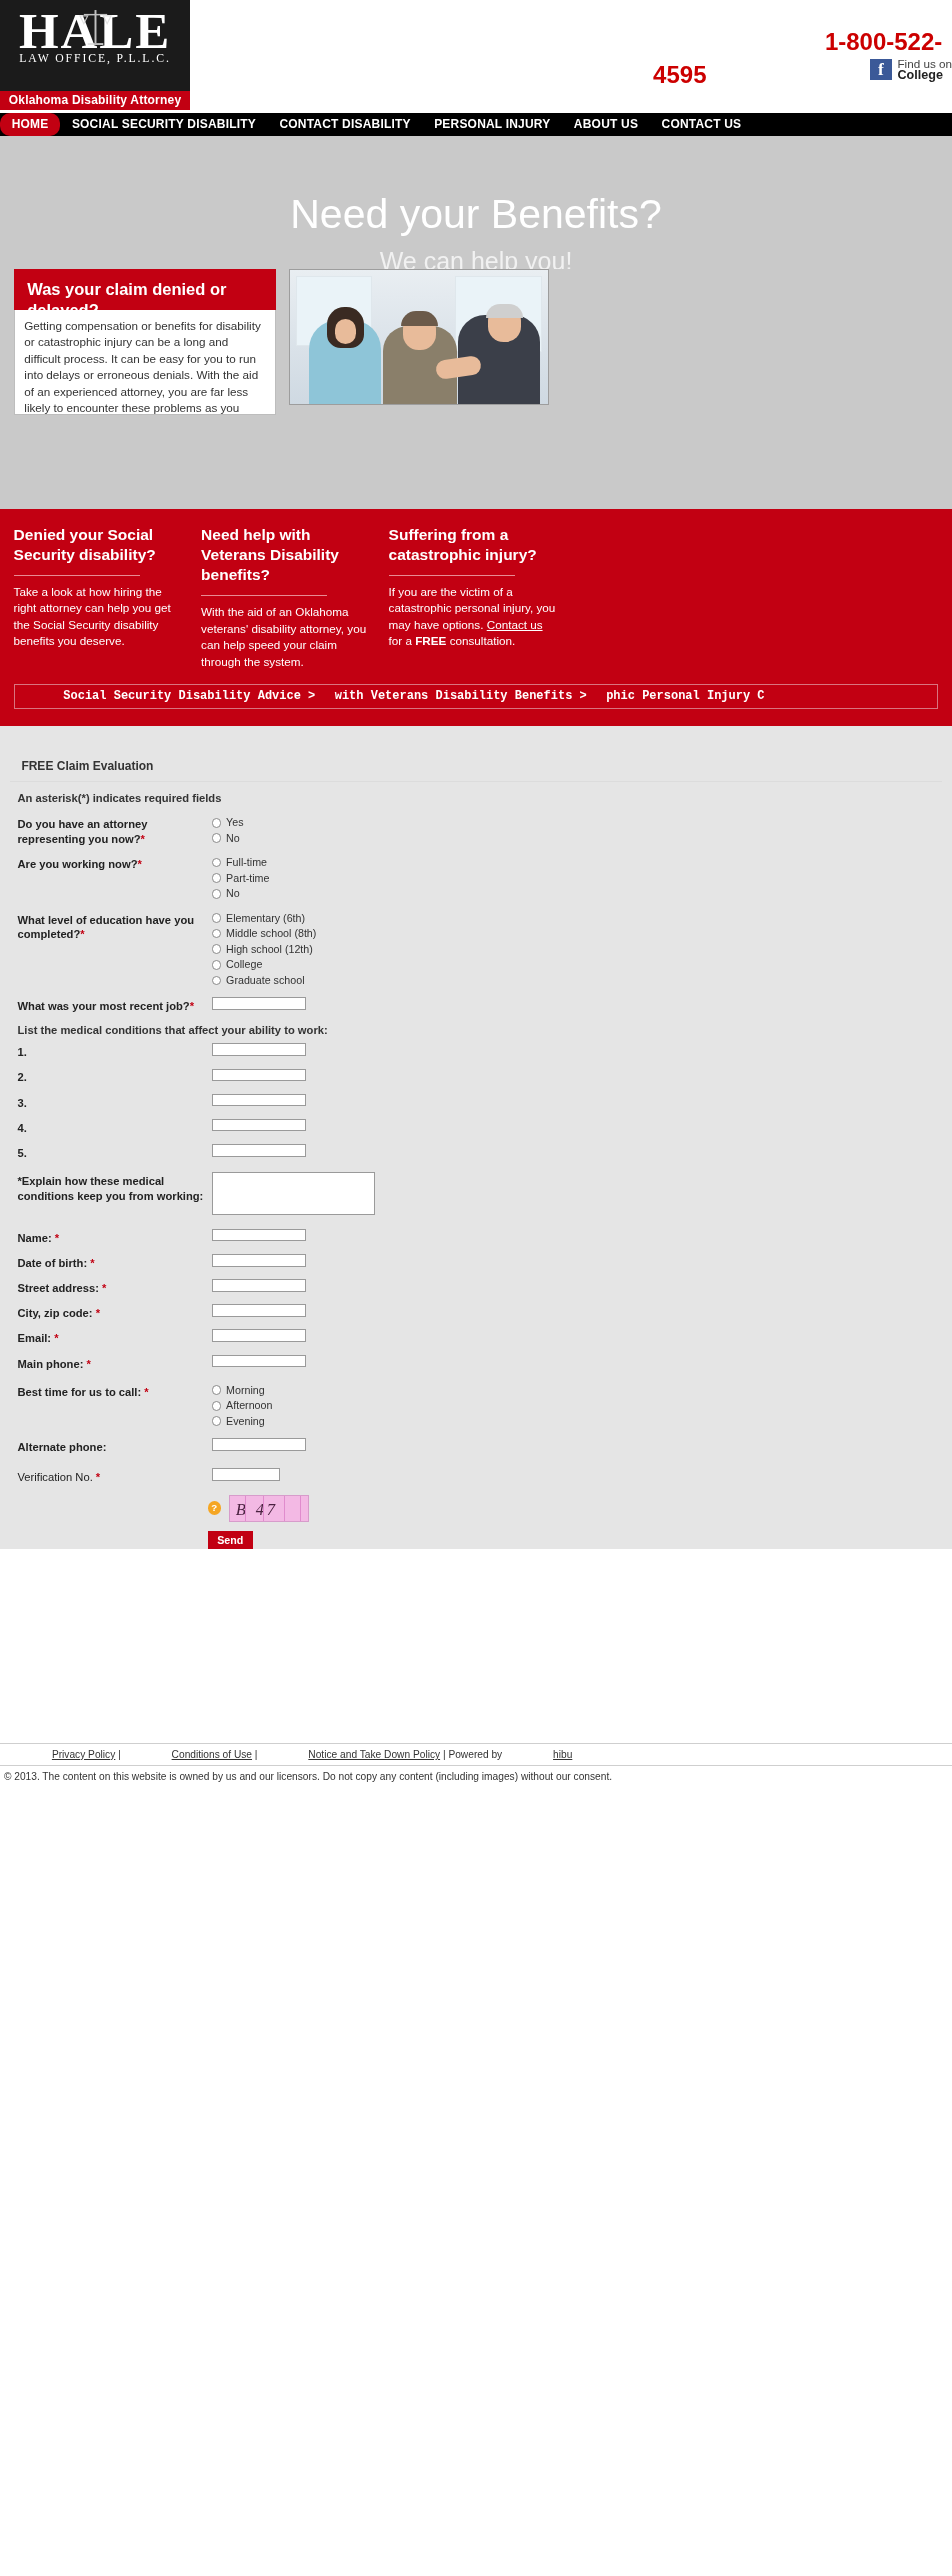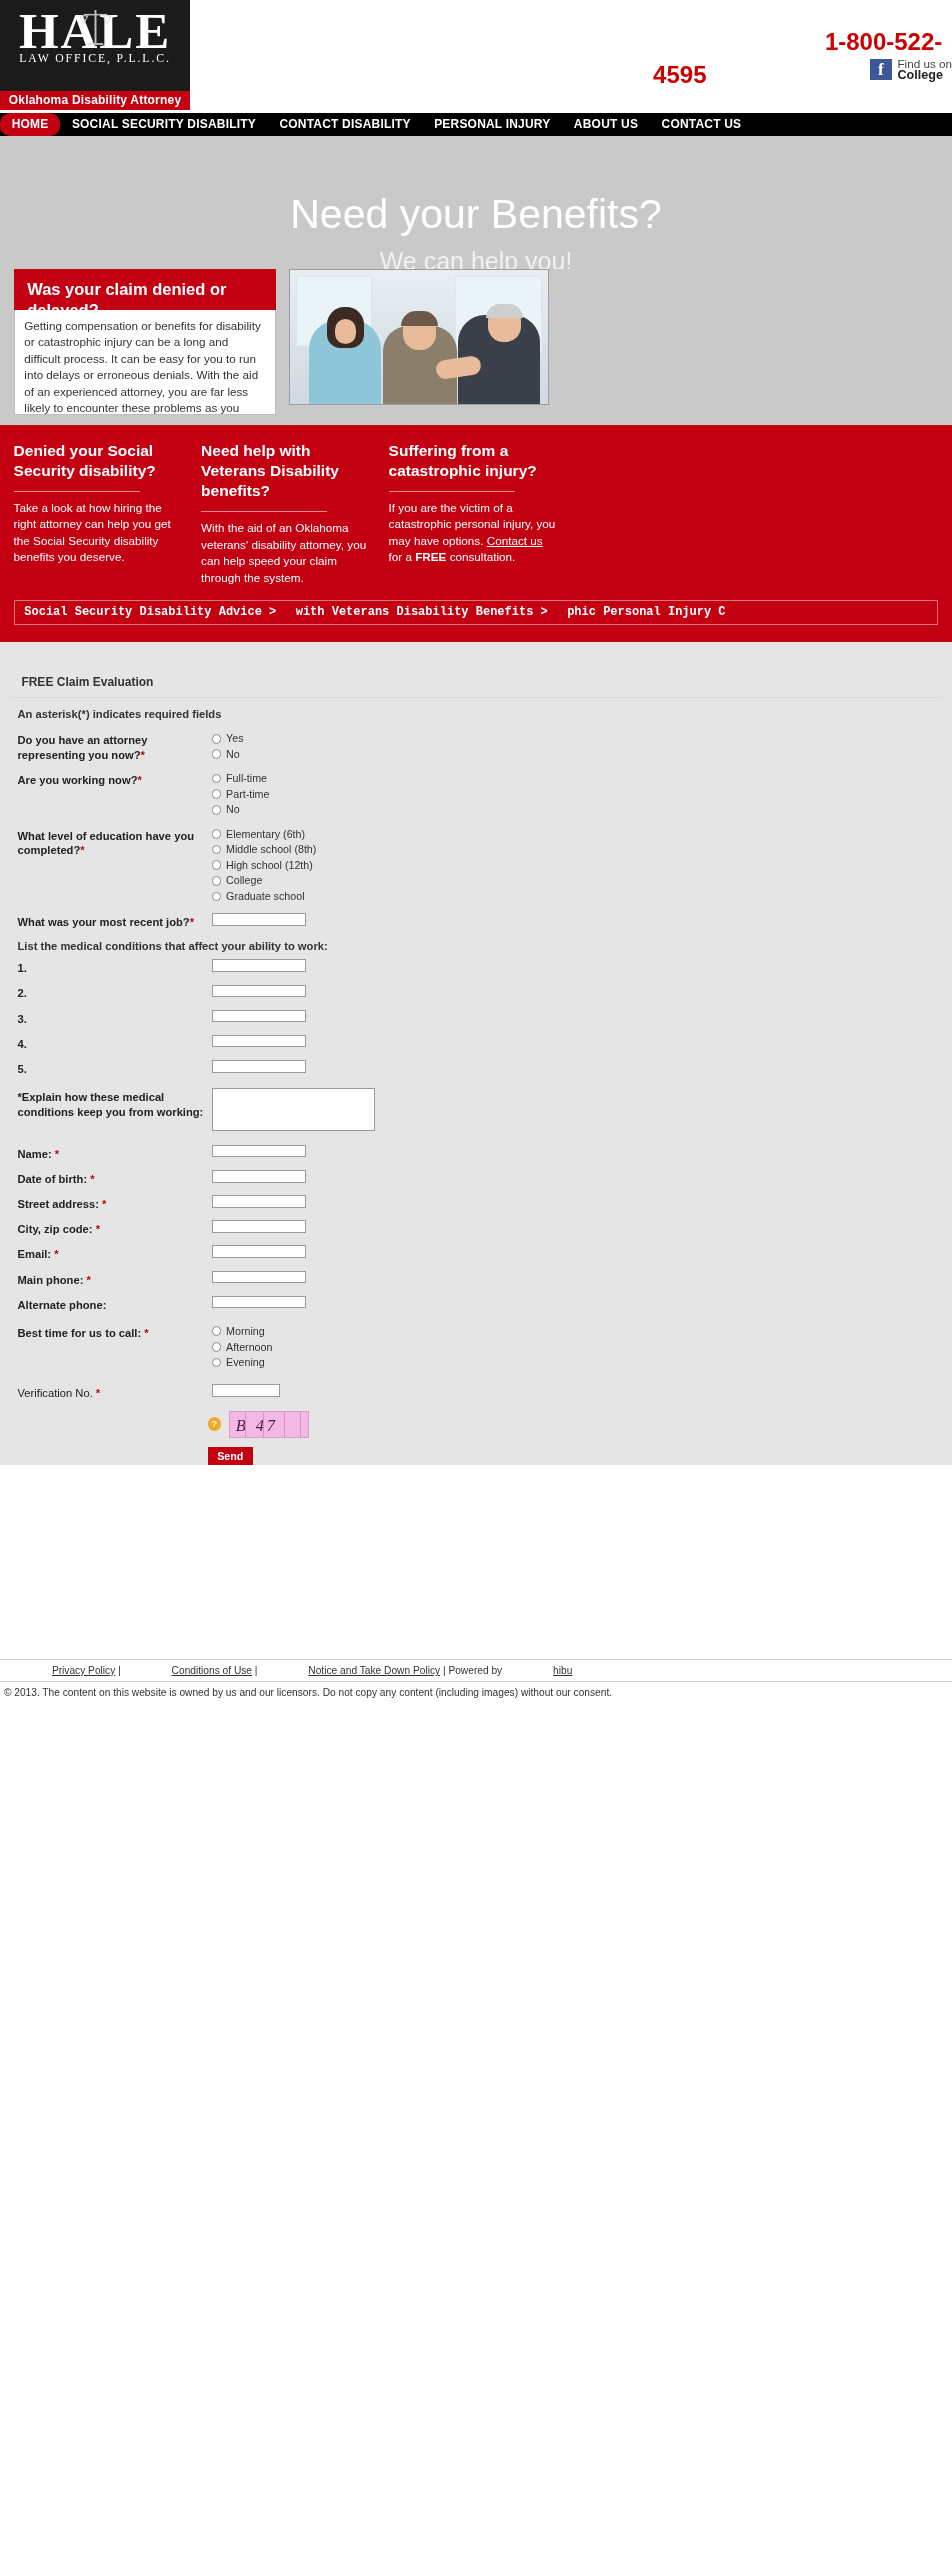--- a/index.html
+++ b/index.html
@@ -72,21 +72,21 @@
     font-size: 12px; font-weight: bold; color:#fff;
   }
   .nav-item {
     padding: 0 11.7px; line-height: 23px; white-space: nowrap;
     color: #ffffff; text-decoration: none; letter-spacing: 0.2px; border-radius: 10px;
   }
   .nav-item.active { background: #c20012; }
 
   
   .hero {
-    background: #c9c9c9; height: 289px; position: relative;
+    background: #c9c9c9; height: 373px; position: relative;
   }
   .hero-title {
     text-align: center; color: #ffffff;
     font-family: "Liberation Sans", sans-serif;
     font-size: 41px; padding-top: 54px; line-height: 49px;
     font-weight: normal;
   }
   .hero-sub {
     text-align: center; color: #f1f1f1;
     font-size: 25px; line-height: 33px; margin-top: 5.8px;
@@ -144,21 +144,21 @@
     color:#ffffff;
   }
   .col .rule { border-top: 1px solid #e88b93; width: 126px; margin: 9.7px 0 7.8px 0; }
   .col p { font-size: 11.7px; line-height: 16.5px; margin: 0; color:#ffffff; }
   .col a { color:#ffffff; text-decoration: underline; }
 
   .subnav {
     margin: 13.6px 13.6px 0 13.6px; border:1px solid #d9747f;
     background: #c20012; display:flex; font-size: 12px; font-weight: bold;
     font-family: "Liberation Mono", monospace;
-    color:#ffffff; height: 25px; align-items:center; overflow:hidden;
+    color:#ffffff; height: 25px; align-items:center; overflow:hidden;padding-left:39px;
   }
   .subnav span { padding: 0 9.7px; white-space: nowrap; }
   .redfoot { height: 17.5px; }
 
   
   .formwrap { background:#e5e5e5; padding: 29px 0 0 0; }
   .form-title {
     font-size: 12px; font-weight: bold; color:#333;
     padding: 3.9px 0 7.8px 11.7px; border-bottom: 1px solid #dcdcdc; margin: 0 9.7px 9.7px 9.7px;
   }
@@ -464,44 +464,44 @@
         <div class="fctl">
             <span class="txt"></span>
           </div>
       </div>
       <div class="frow">
         <div class="flabel"><span>Main phone:</span> <span class="star">*</span></div>
         <div class="fctl">
             <span class="txt"></span>
           </div>
       </div>
-      <div class="frow">
-        <div class="flabel">Alternate phone:</div>
-        <div class="fctl">
-            <span class="txt"></span>
-          </div>
-      </div>
-
-      
       <div class="frow" style="margin-top:11.7px;">
         <div class="flabel"><span>Best time for us to call:</span> <span class="star">*</span></div>
         <div class="fctl">
           <label class="radio-line">
               <span class="radio"></span>
               <span>Morning</span>
             </label>
           <label class="radio-line">
               <span class="radio"></span>
               <span>Afternoon</span>
             </label>
           <label class="radio-line">
               <span class="radio"></span>
               <span>Evening</span>
             </label>
         </div>
+      </div>
+
+      
+      <div class="frow">
+        <div class="flabel">Alternate phone:</div>
+        <div class="fctl">
+            <span class="txt"></span>
+          </div>
       </div>
 
       
       <div class="frow" style="margin-top:13.6px;">
         <div class="flabel" style="font-weight:normal;"><span>Verification No.</span> <span class="star">*</span></div>
         <div class="fctl">
             <span class="txt" style="width:68px;"></span>
           </div>
       </div>
 

